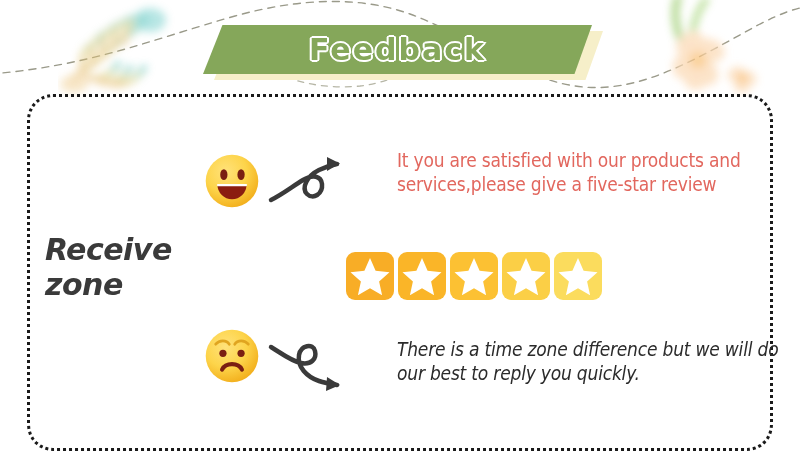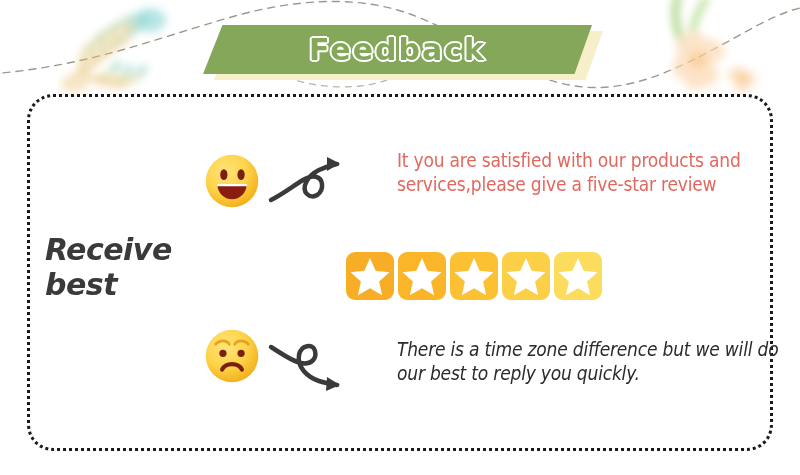--- a/index.html
+++ b/index.html
@@ -251,21 +251,21 @@
   <div id="banner-wrap">
     <div id="banner-shadow" style="background: rgb(246, 239, 201);"></div>
     <div id="banner-shape" style="background: rgb(133, 167, 90);"></div>
     <div id="banner-title" style="color: rgb(133, 167, 90);">Feedback</div>
   </div>
 
   <div id="content-panel"></div>
 
   <div id="receive-label">
     <span>Receive</span>
-    <span class="l2">best</span>
+    <span class="l2">zone</span>
   </div>
 
   <div class="row" id="row-positive">
 
     <div class="emoji-face">
       <svg viewBox="0 0 64 64" xmlns="http://www.w3.org/2000/svg">
         <defs>
           <radialGradient id="happyGrad" cx="38%" cy="32%" r="72%">
             <stop offset="0%" stop-color="#ffe27a"></stop>
             <stop offset="55%" stop-color="#fdd44a"></stop>

